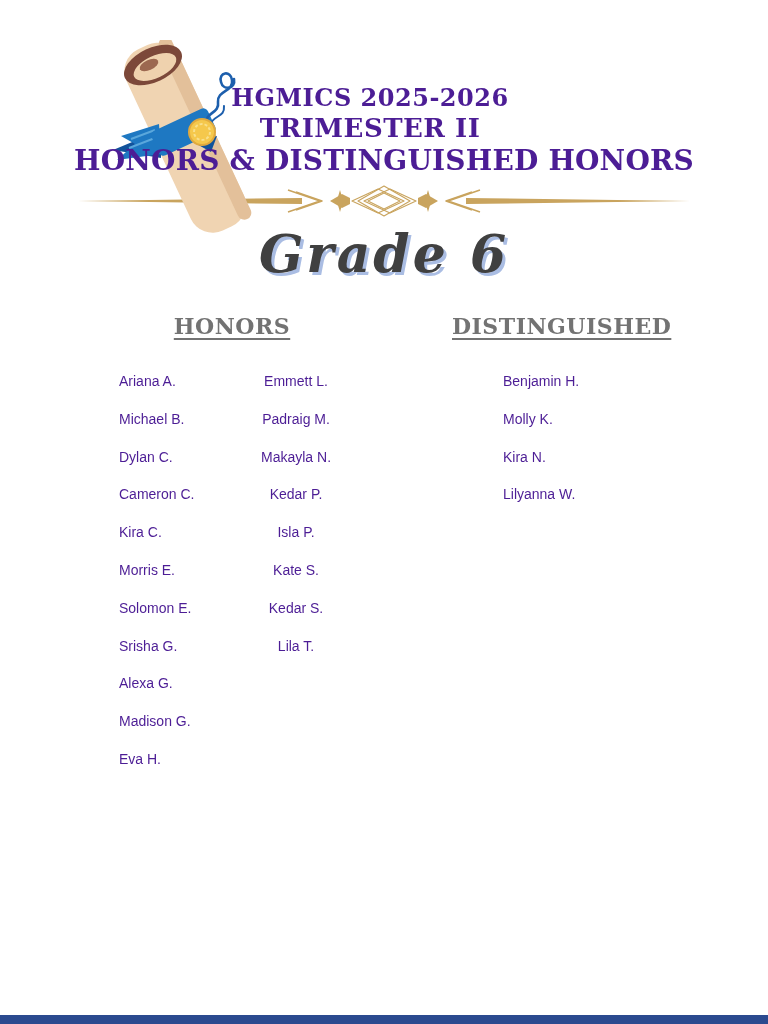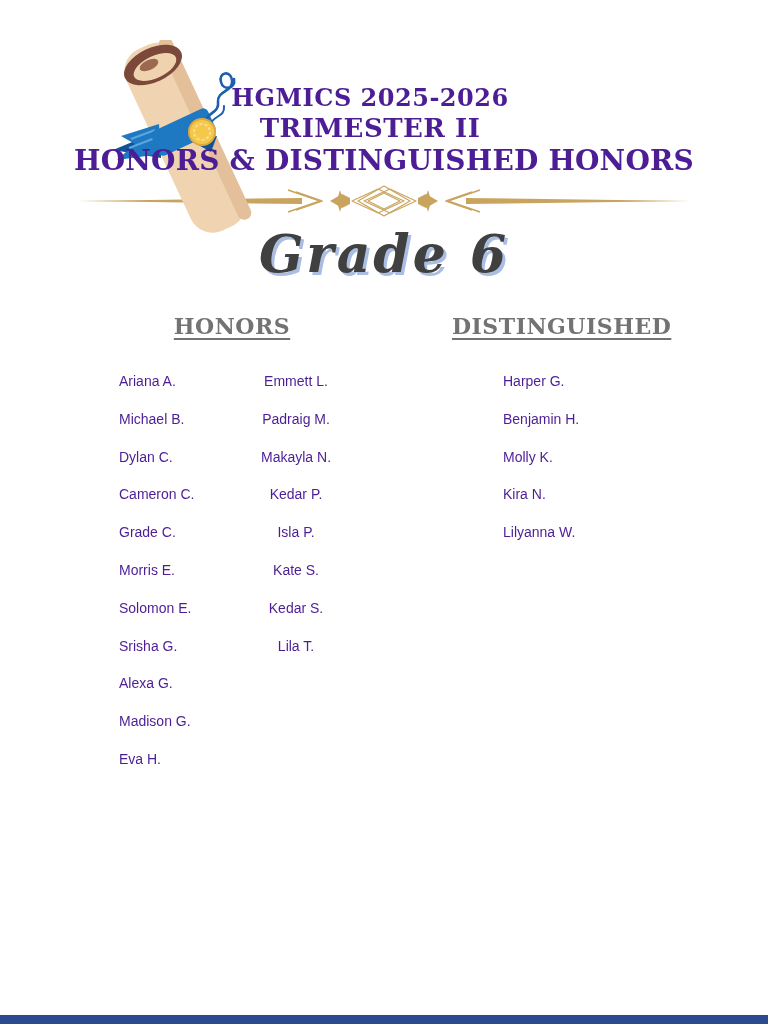--- a/index.html
+++ b/index.html
@@ -103,40 +103,39 @@
   <div class="grade-title">Grade 6</div>
 
   <div class="col-heading heading-honors">HONORS</div>
   <div class="col-heading heading-distinguished">DISTINGUISHED</div>
 
   <div class="name-col col-1">
       <div class="name">Ariana A.</div>
       <div class="name">Michael B.</div>
       <div class="name">Dylan C.</div>
       <div class="name">Cameron C.</div>
-      <div class="name">Grade C.</div>
+      <div class="name">Kira C.</div>
       <div class="name">Morris E.</div>
       <div class="name">Solomon E.</div>
       <div class="name">Srisha G.</div>
       <div class="name">Alexa G.</div>
       <div class="name">Madison G.</div>
       <div class="name">Eva H.</div>
     </div>
   <div class="name-col col-2">
       <div class="name">Emmett L.</div>
       <div class="name">Padraig M.</div>
       <div class="name">Makayla N.</div>
       <div class="name">Kedar P.</div>
       <div class="name">Isla P.</div>
       <div class="name">Kate S.</div>
       <div class="name">Kedar S.</div>
       <div class="name">Lila T.</div>
     </div>
   <div class="name-col col-3">
-      <div class="name">Harper G.</div>
       <div class="name">Benjamin H.</div>
       <div class="name">Molly K.</div>
       <div class="name">Kira N.</div>
       <div class="name">Lilyanna W.</div>
     </div>
 
   <div class="footer-bar"></div>
 
 </div>
 

